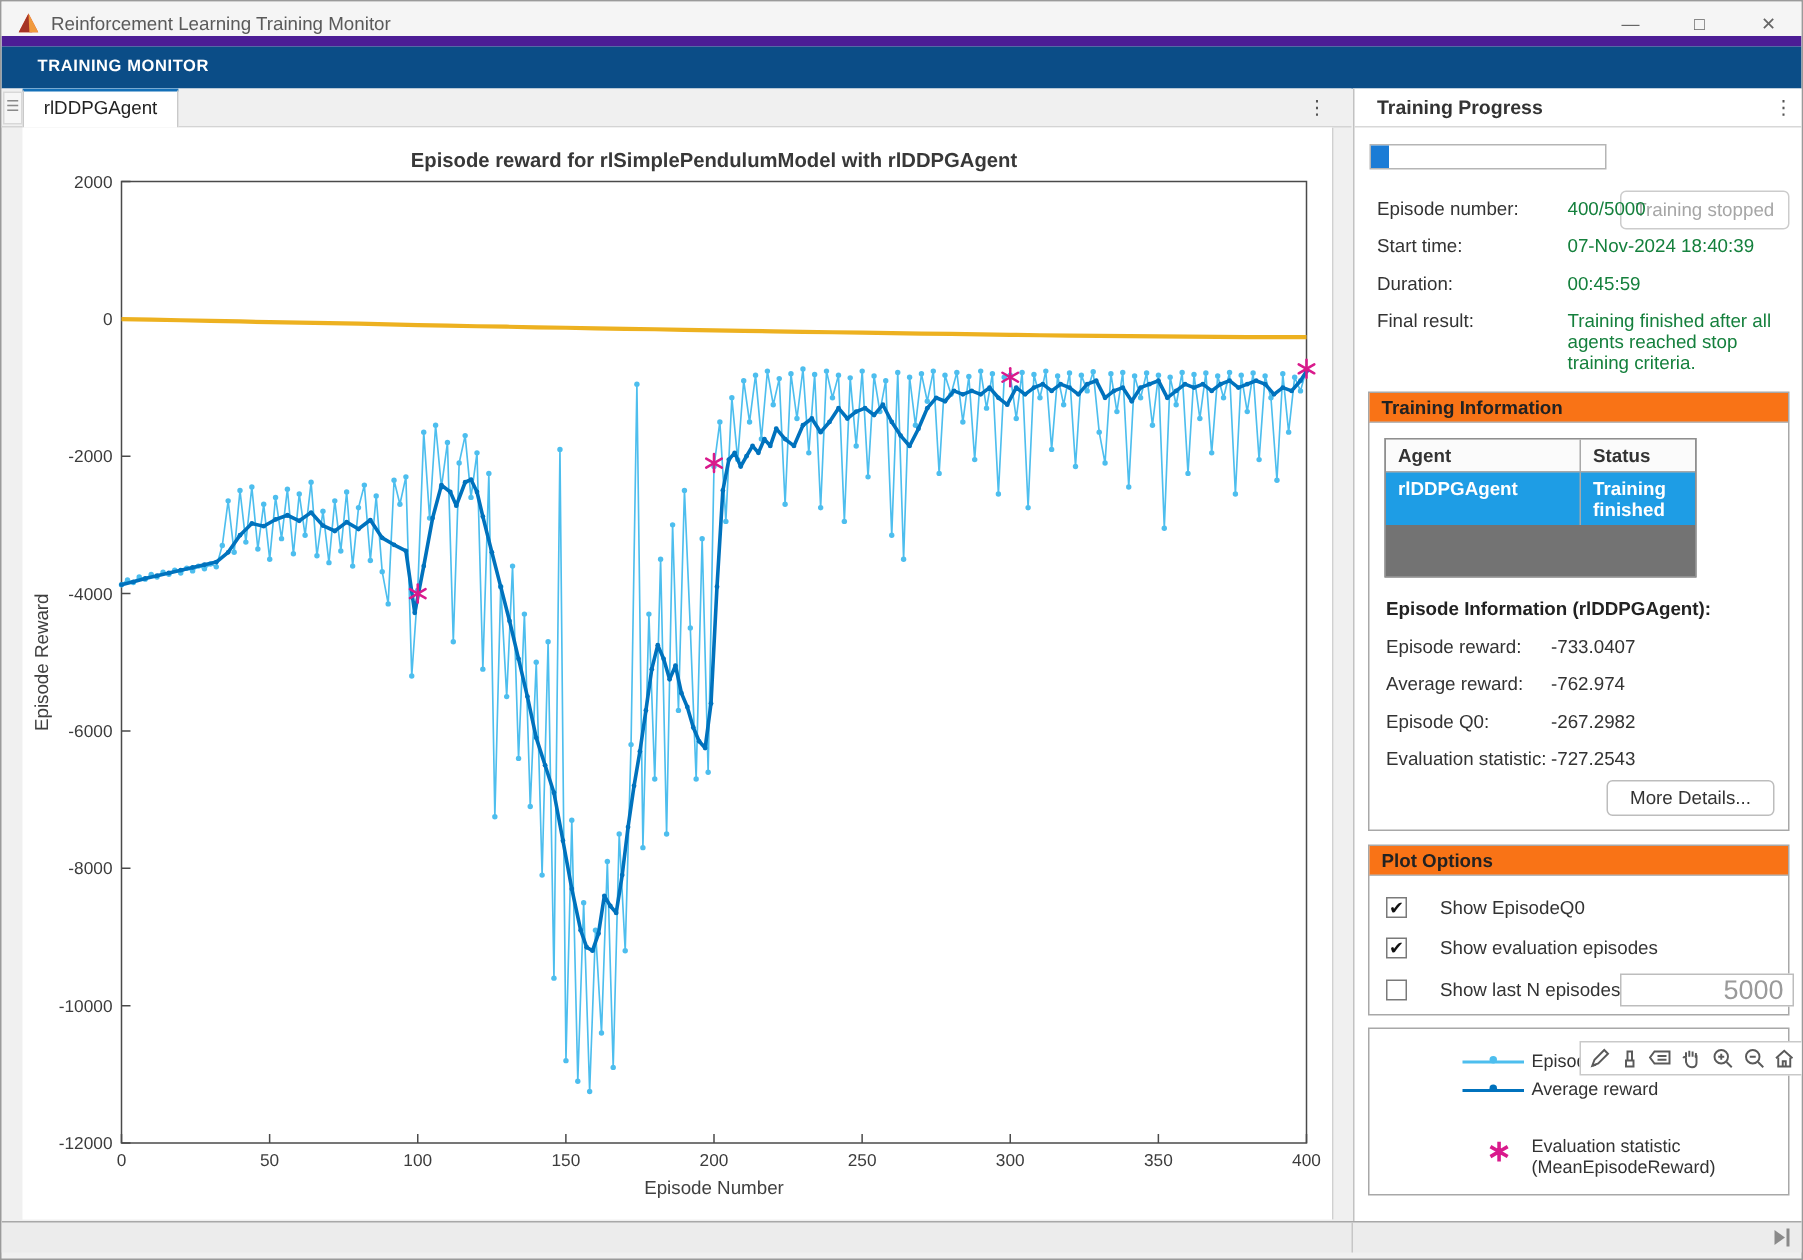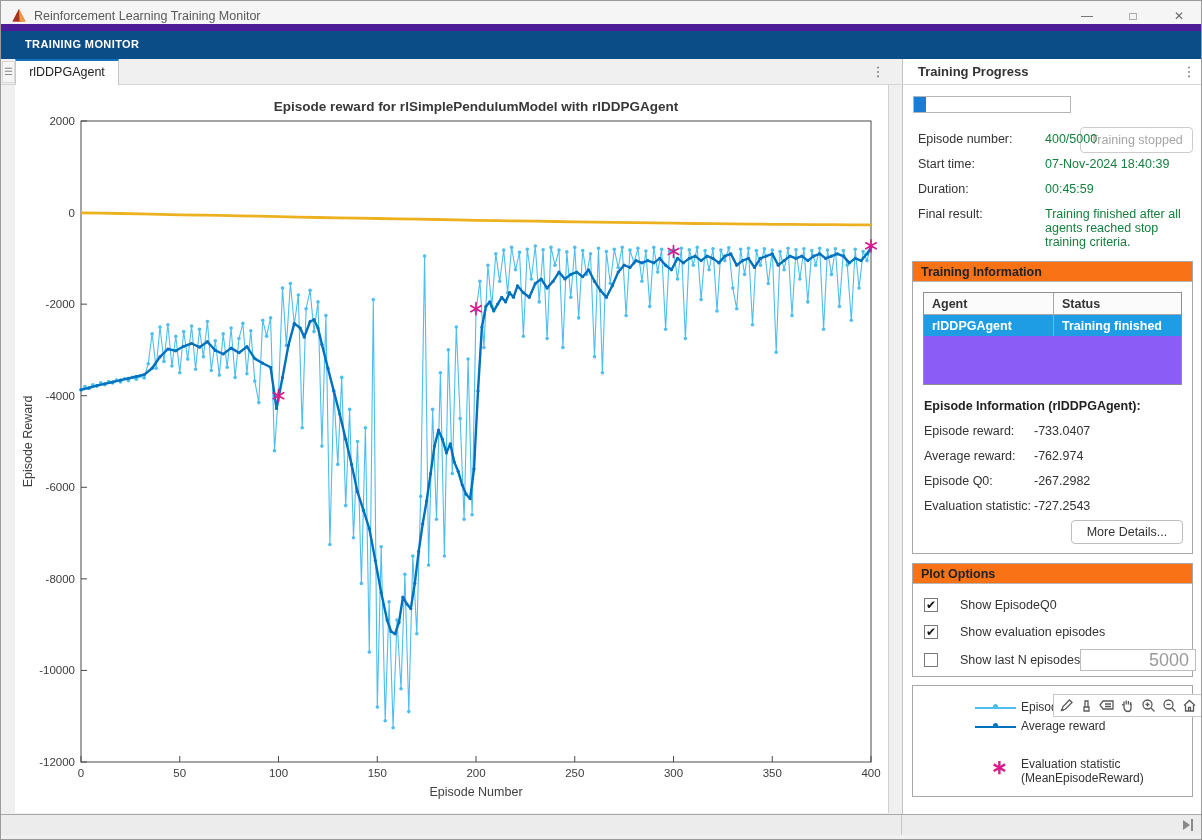--- a/index.html
+++ b/index.html
@@ -44,21 +44,21 @@
   #training-stopped-btn { position:absolute; left:177px; top:32px; width:113px; height:26px; line-height:24px;margin-top:36px; }
 
   .inforow { position:absolute; left:15px; width:276px; }
   .inforow .lab { position:absolute; left:0; top:0; color:#333; }
   .inforow .val { position:absolute; left:127px; top:0; width:149px; color:#15803d; }
 
   .gbox { position:absolute; left:9px; width:281px; background:#fff; border:1px solid #a8a8a8; }
   .gbox .ghead { height:20px; background:#f97316; border-bottom:1px solid #b8b8b8; font-weight:bold; font-size:12.5px; padding:3px 0 0 8px; color:#222; }
 
   
-  .agent-table { position:absolute; left:10px; top:30px; width:259px; height:93px; border:1px solid #8f8f8f; background:#8b5cf6; }
+  .agent-table { position:absolute; left:10px; top:30px; width:208px; height:93px; border:1px solid #8f8f8f; background:#737373; }
   .agent-table .trow { display:flex; width:100%; }
   .agent-table .cell { padding:4px 0 3px 8px; font-size:12.5px; }
   .agent-table .c1 { width:130px; border-right:1px solid #a8a8a8; }
   .agent-table .c2 { flex:1; }
   .agent-table .thead { border-bottom:1px solid #a8a8a8; font-weight:bold; background:#fbfbfb; }
   .agent-table .sel { background:#1e9de5; color:#fff; font-weight:bold; }
 
   .ep-heading { position:absolute; left:11px; font-weight:bold; font-size:12.5px; color:#222; }
   .eprow { position:absolute; left:11px; width:260px; }
   .eprow .lab { position:absolute; left:0; }

